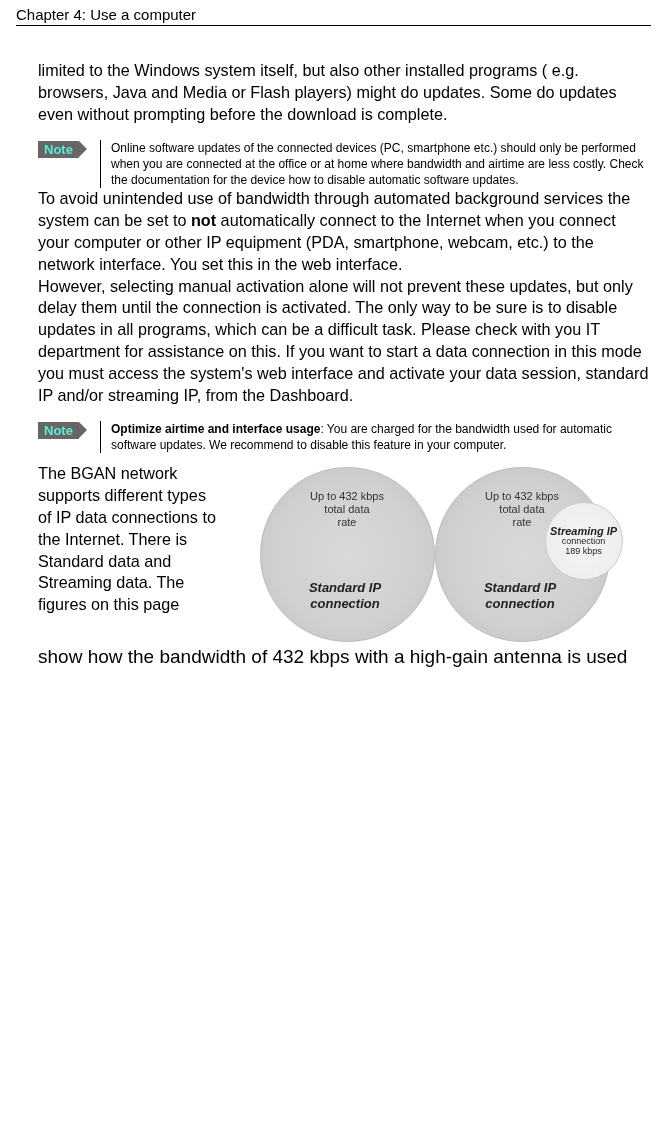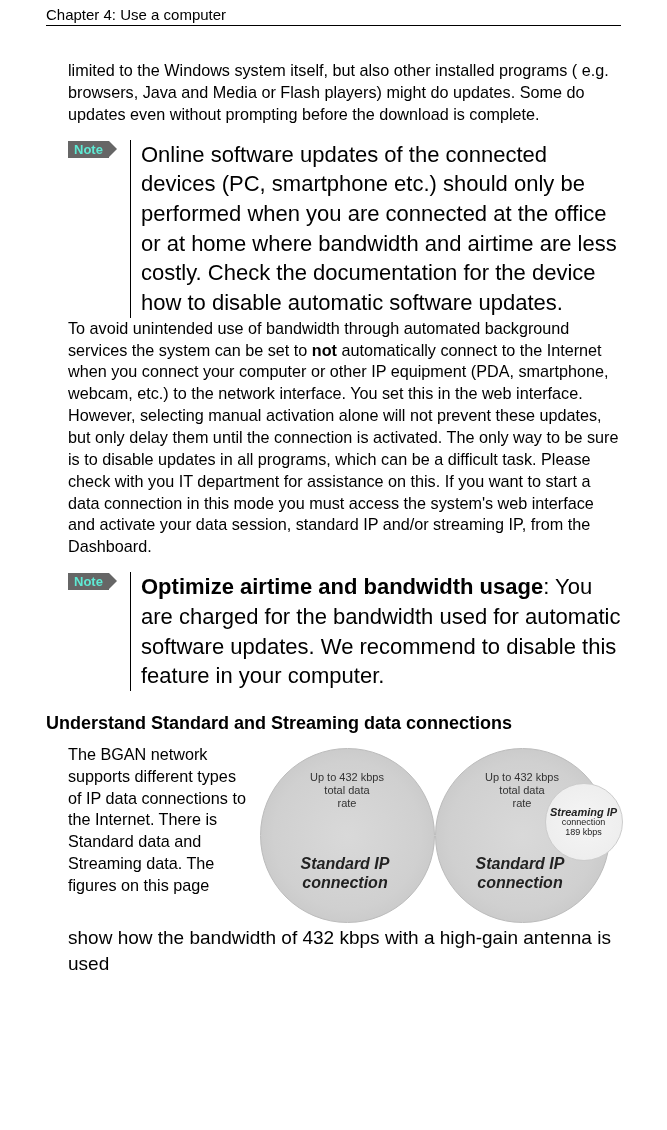--- a/index.html
+++ b/index.html
@@ -1,17 +1,17 @@
 <!DOCTYPE html>
 <html><head>
 <meta charset="utf-8">
 <style>
   * { box-sizing: border-box; margin: 0; padding: 0; }
   html, body { width: 667px; background: #fff; font-family: "Segoe UI", "Myriad Pro", Arial, sans-serif; color: #000; }
-  .page { width: 667px; height: 1130px; position: relative; padding: 0 46px; }
+  .page { width: 667px; height: 1130px; position: relative; padding: 0 16px; }
   .header { font-size: 15px; padding-top: 6px; padding-bottom: 6px; }
   .hr { border: none; border-top: 1px solid #000; margin-top: 2px; }
   .content { padding-left: 22px; padding-right: 0px; }
   .para { font-size: 16.2px; line-height: 1.35; }
   .para.first { margin-top: 28px; }
   .note-block { display: flex; margin-top: 14px; }
   .note-tag-wrap { flex: 0 0 auto; width: 56px; position: relative; }
   .note-tag {
     display: inline-block;
     background: #666;
@@ -31,38 +31,38 @@
     width: 0; height: 0;
     border-top: 8.5px solid transparent;
     border-bottom: 8.5px solid transparent;
     border-left: 8px solid #666;
   }
   .note-body {
     flex: 1 1 auto;
     border-left: 1px solid #000;
     padding-left: 10px;
     margin-left: 6px;
-    font-size: 22px;
+    font-size: 12px;
     line-height: 1.35;
   }
   .bold { font-weight: bold; }
   .section-heading { font-weight: bold; font-size: 18px; margin-top: 22px; margin-left: 0; }
   .figures-row { display: flex; margin-top: 10px; }
   .fig-text { flex: 0 0 180px; font-size: 16.2px; line-height: 1.35; }
   .fig-area { flex: 1 1 auto; display: flex; justify-content: center; align-items: flex-start; padding-top: 4px; }
   .circle {
     width: 175px; height: 175px; border-radius: 50%;
     background: radial-gradient(circle at center, #d9d9d9 0%, #d0d0d0 60%, #bfbfbf 100%);
     border: 1px solid #bbb;
     position: relative;
     font-size: 10px;
     text-align: center;
   }
   .circle .top-text { position: absolute; top: 22px; left: 0; right: 0; color: #333; font-size: 11px; line-height: 1.2; }
-  .circle .bottom-text { position: absolute; bottom: 30px; left: 0; right: 4px; font-weight: bold; font-style: italic; font-size: 16px; line-height: 1.2; color: #222; }
+  .circle .bottom-text { position: absolute; bottom: 30px; left: 0; right: 4px; font-weight: bold; font-style: italic; font-size: 13px; line-height: 1.2; color: #222; }
   .small-circle {
     position: absolute;
     width: 78px; height: 78px; border-radius: 50%;
     background: radial-gradient(circle at center, #f5f5f5 0%, #eee 70%, #e2e2e2 100%);
     border: 1px solid #ccc;
     right: -14px; top: 34px;
     font-size: 9px; line-height: 1.1;
     display: flex; flex-direction: column; justify-content: center; align-items: center;
     color: #222;
   }
@@ -105,27 +105,26 @@
       <span>To avoid unintended use of bandwidth through automated background services the system can be set to </span><span class="bold">not</span><span> automatically connect to the Internet when you connect your computer or other IP equipment (PDA, smartphone, webcam, etc.) to the network interface. You set this in the web interface.</span>
     </p>
 
     <p class="para">However, selecting manual activation alone will not prevent these updates, but only delay them until the connection is activated. The only way to be sure is to disable updates in all programs, which can be a difficult task. Please check with you IT department for assistance on this. If you want to start a data connection in this mode you must access the system's web interface and activate your data session, standard IP and/or streaming IP, from the Dashboard.</p>
 
     <div class="note-block">
       <div class="note-tag-wrap">
         <span class="note-tag">Note</span>
       </div>
       <div class="note-body">
-        <span class="bold">Optimize airtime and bandwidth usage</span><span>: You are charged for the bandwidth used for automatic software updates. We recommend to disable this feature in your computer.</span>
+        <span class="bold">Optimize airtime and interface usage</span><span>: You are charged for the bandwidth used for automatic software updates. We recommend to disable this feature in your computer.</span>
       </div>
     </div>
 
   </div>
 
-  <h3 class="section-heading">Understand Standard and Streaming data connections</h3>
 
   <div class="content">
     <div class="figures-row">
       <div class="fig-text">The BGAN network supports different types of IP data connections to the Internet. There is Standard data and Streaming data. The figures on this page</div>
       <div class="fig-area">
 
         <div class="circle">
           <div class="top-text">
             <div>Up to 432 kbps</div>
             <div>total data</div>

